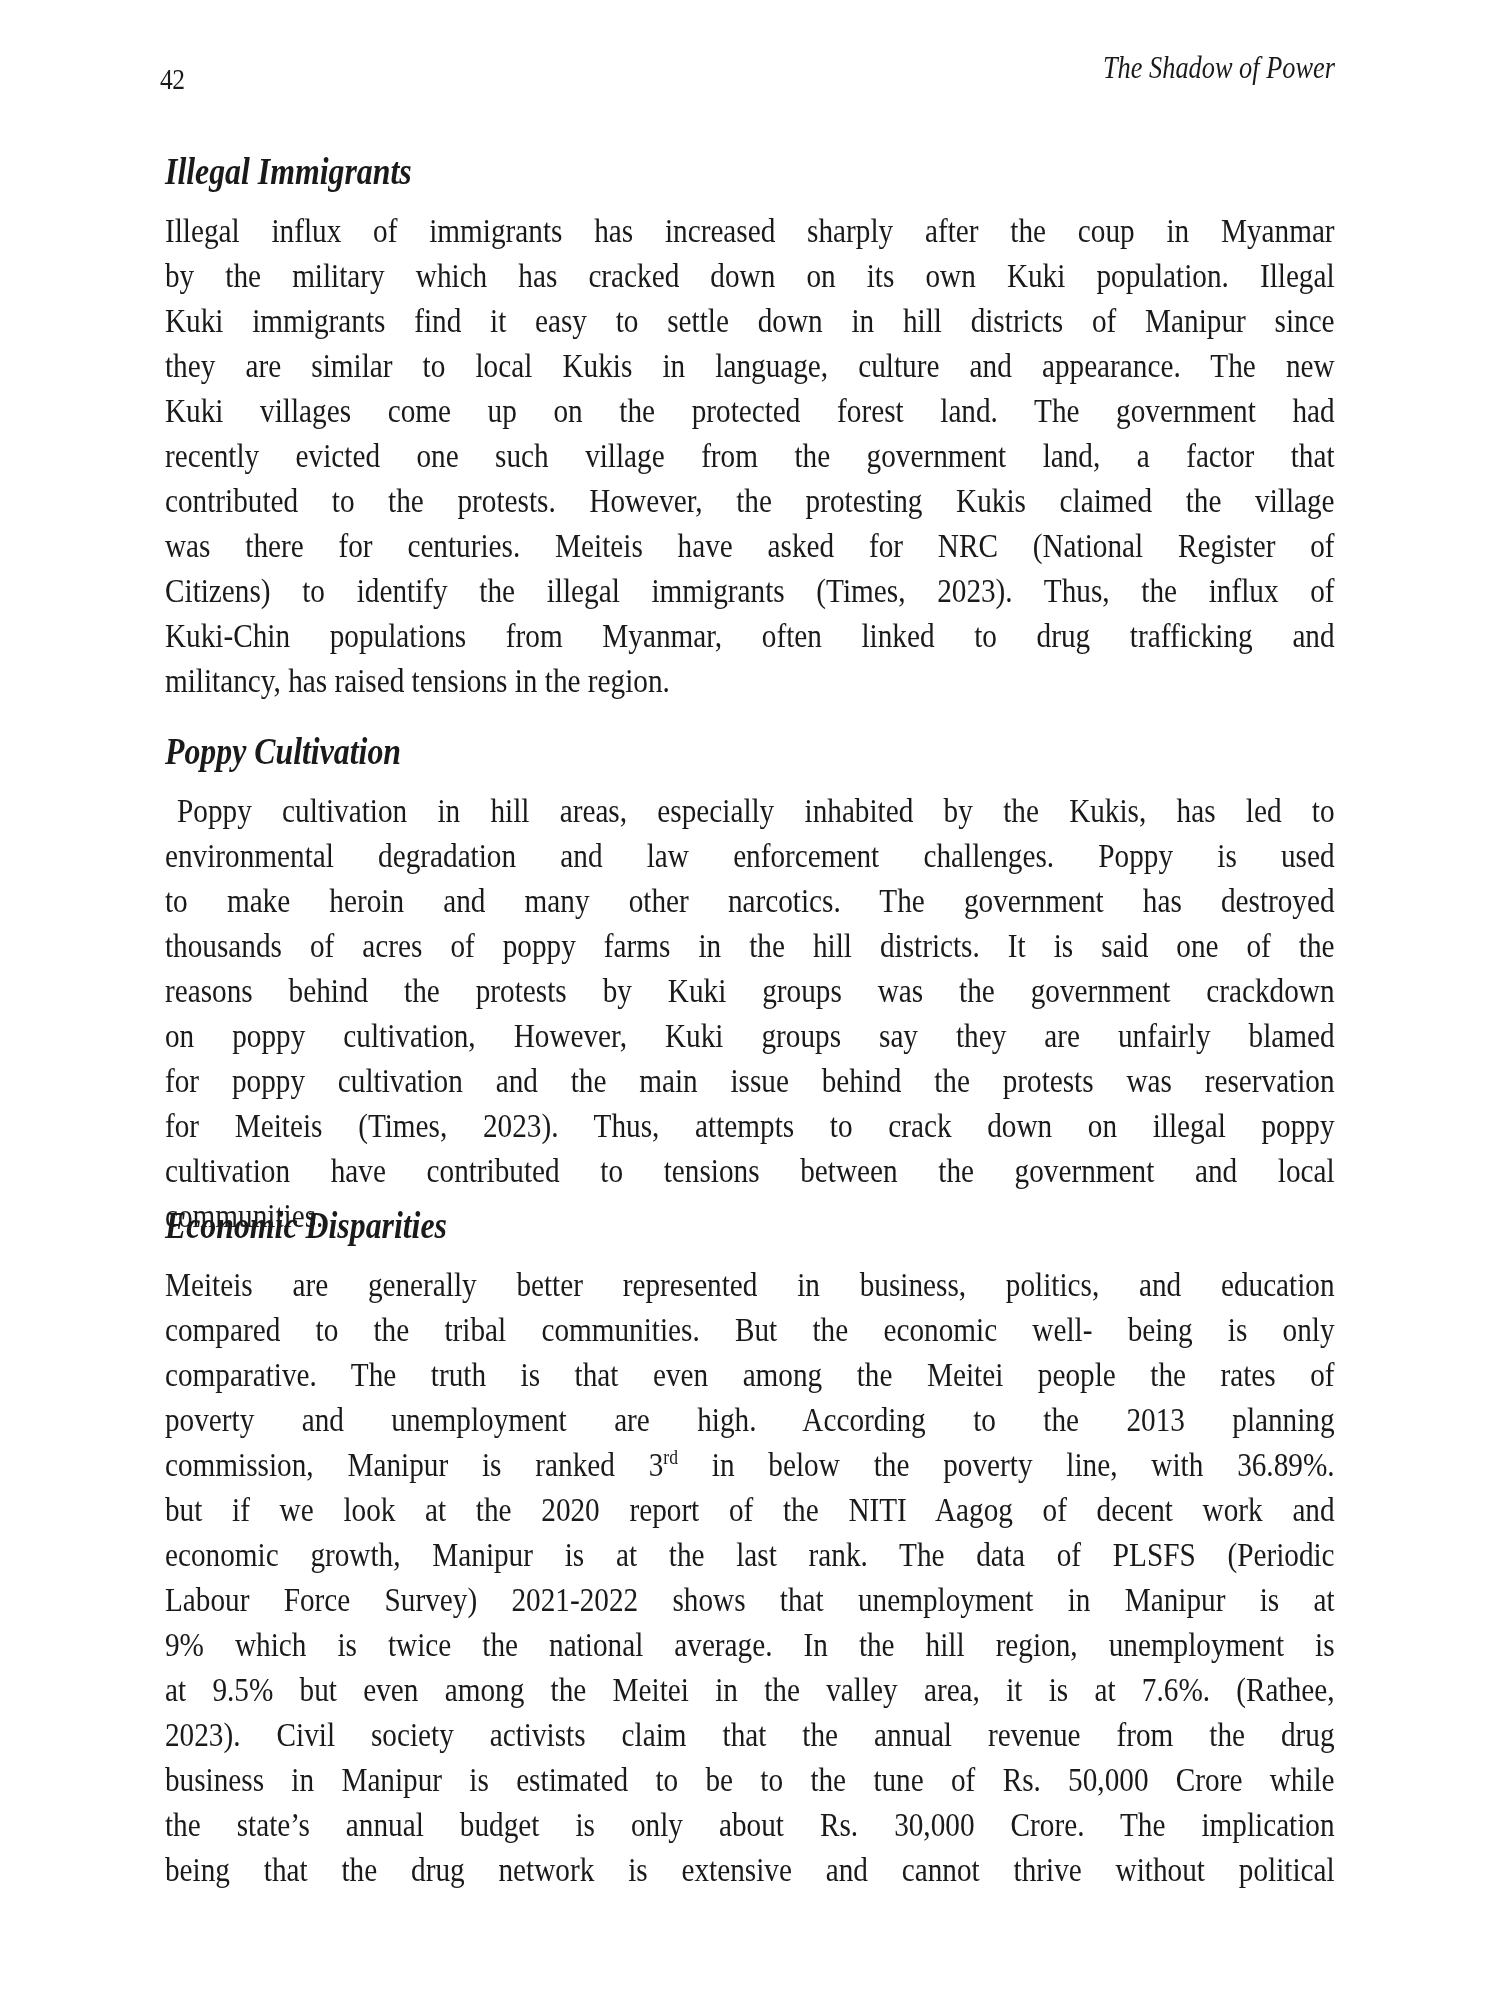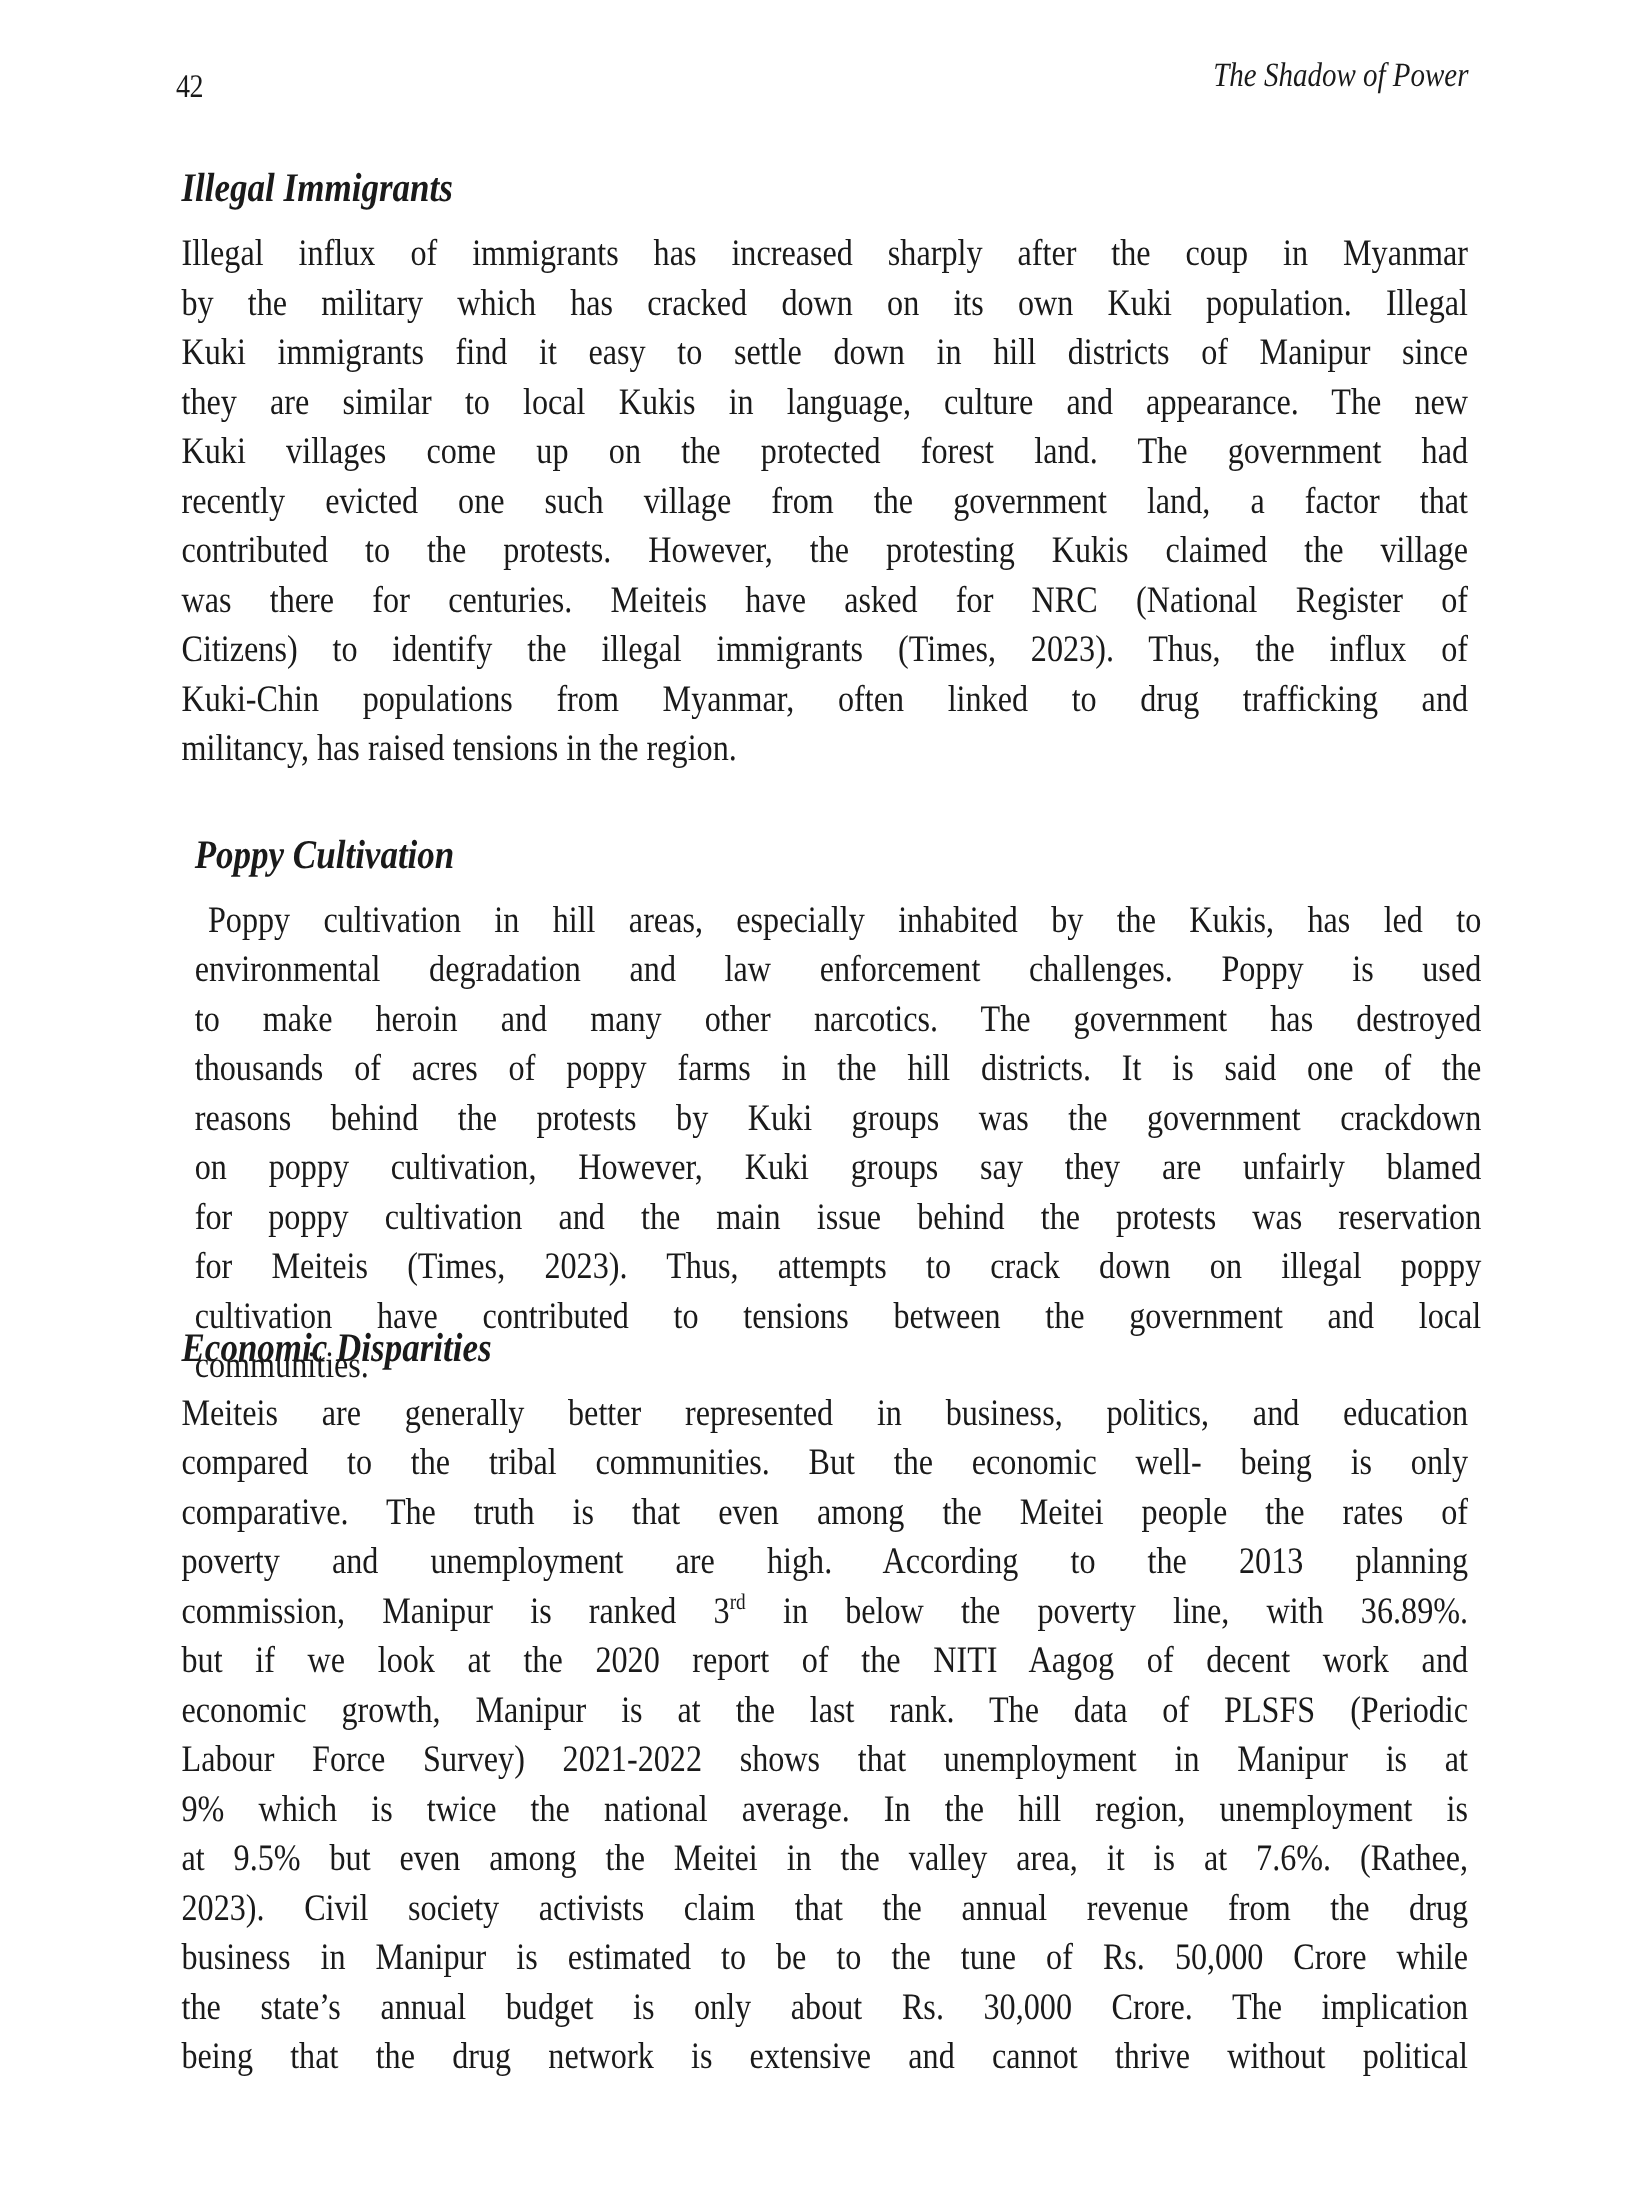--- a/index.html
+++ b/index.html
@@ -78,21 +78,21 @@
     .para-line.indent {
       padding-left: 14px;
       width: 1346px;
     }
     sup {
       font-size: 60%;
       line-height: 0;
       vertical-align: super;
     }
     #sec-illegal { top: 150px; }
-    #sec-poppy { top: 756px; margin-left: 12px; }
+    #sec-poppy { top: 730px; }
     #sec-economic { top: 1204px; }
     .section .body { margin-top: 14px; }
   </style>
 </head>
 <body>
 
 <div class="page">
 
   <div class="page-number">42</div>
   <div class="running-header">The Shadow of Power</div>

